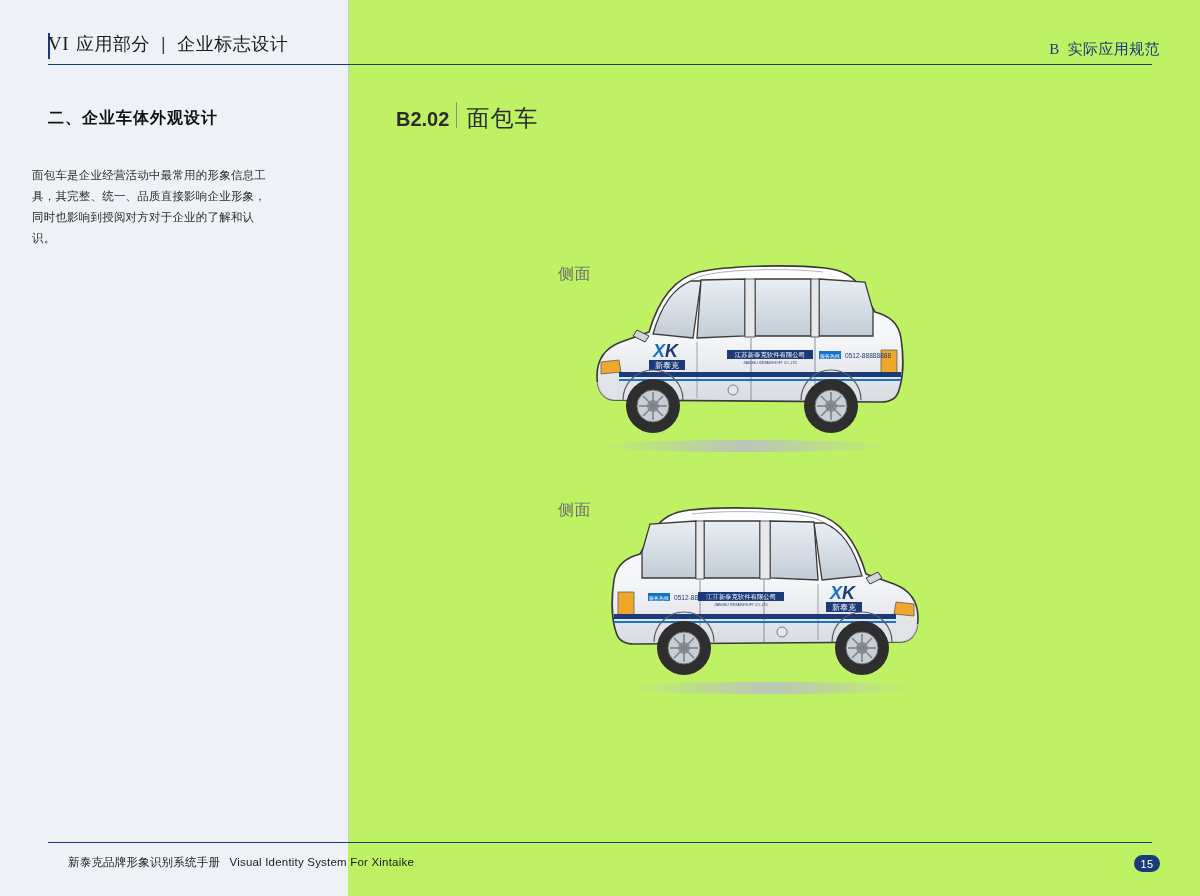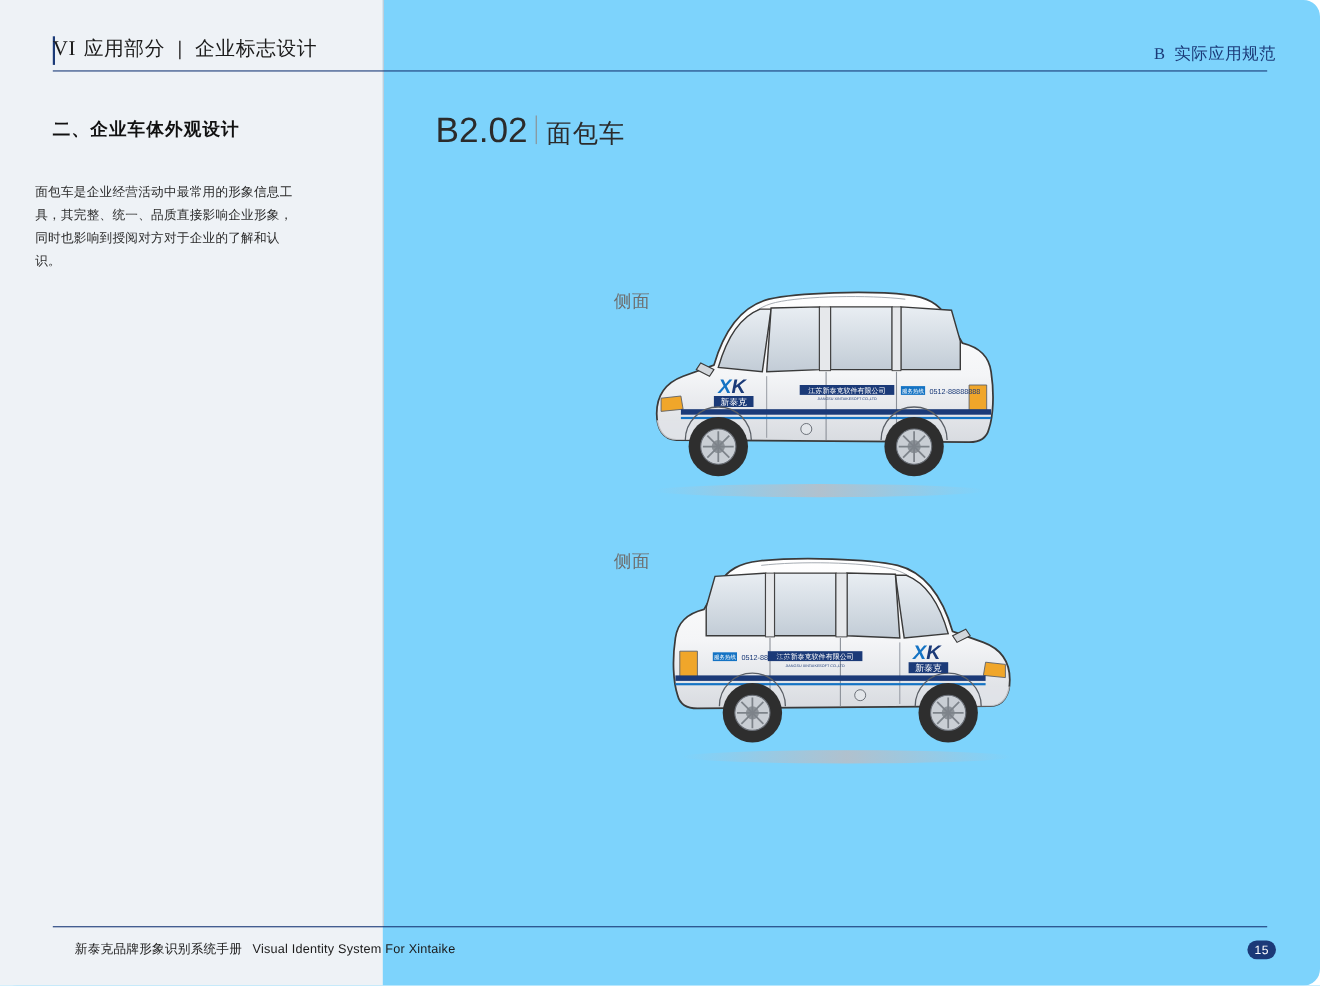--- a/index.html
+++ b/index.html
@@ -10,22 +10,21 @@
     width: 1200px;
     height: 896px;
     background: #ffffff;
     font-family: "Liberation Sans", sans-serif;
     overflow: hidden;
     position: relative;
   }
   .page {
     position: absolute;
     inset: 0;
-    background: #7dd3fc;
-    border-radius: 15px;
+    background: #bef264;
   }
   
   .left-col {
     position: absolute;
     left: 0;
     top: 0;
     width: 348px;
     height: 896px;
     background: #eef2f6;
   }
@@ -111,23 +110,24 @@
   
   .main-title {
     position: absolute;
     left: 396px;
     top: 100px;
     display: flex;
     align-items: baseline;
     color: #2b2b2b;
   }
   .main-title .code {
-    font-size: 32px;
+    font-size: 20px;
     font-family: "Liberation Sans", sans-serif;
     letter-spacing: 0px;
+    font-weight: bold;
   }
   .main-title .bar {
     display: inline-block;
     width: 1px;
     height: 26px;
     background: #8d8d8d;
     margin: 0 9px 0 7px;
     position: relative;
     top: 2px;
   }

